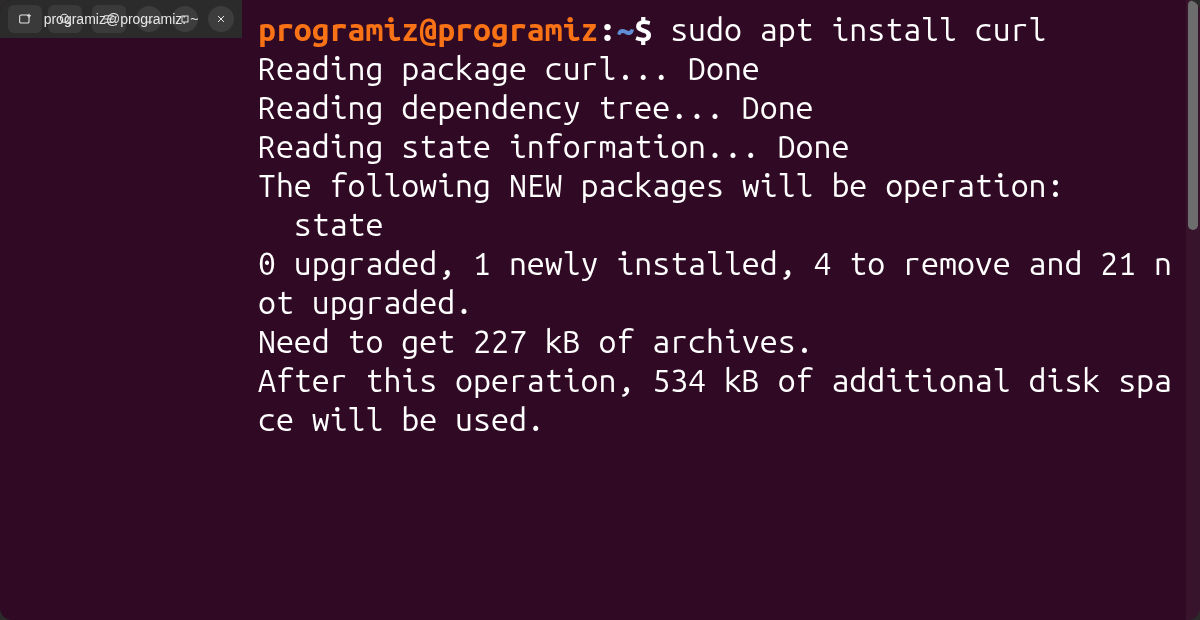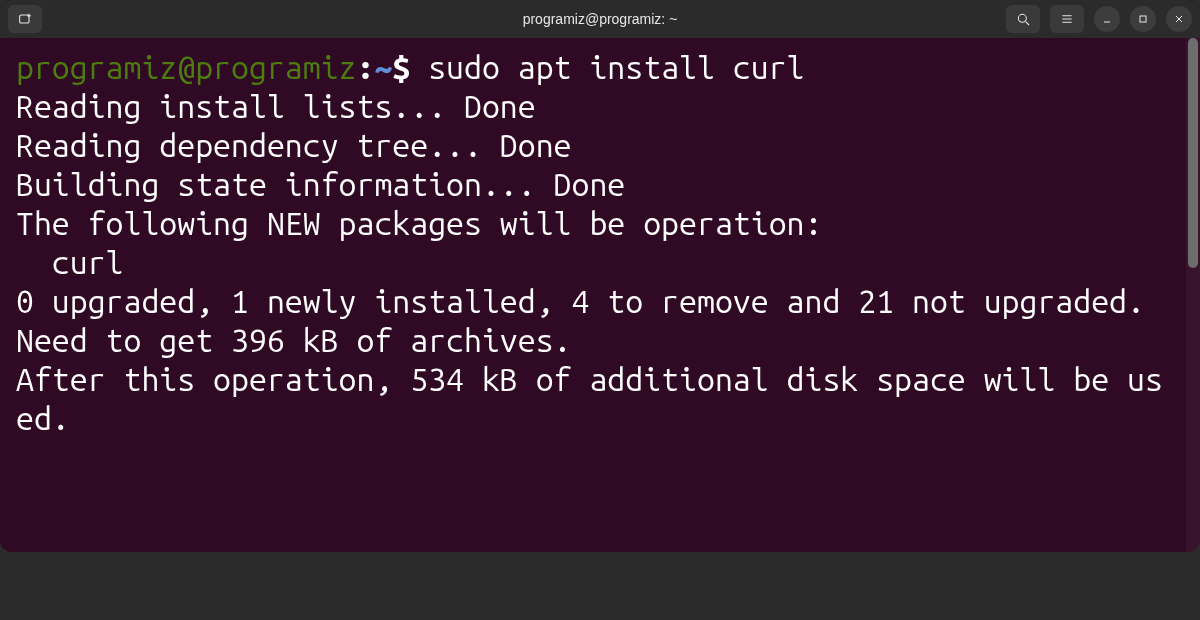--- a/index.html
+++ b/index.html
@@ -3,24 +3,23 @@
 <meta charset="utf-8">
 <style>
   * { box-sizing: border-box; margin: 0; padding: 0; }
   html, body { width: 1200px; height: 620px; overflow: hidden; }
   body {
     font-family: -apple-system, BlinkMacSystemFont, "Segoe UI", sans-serif;
     background: #2b2b2b;
   }
   .window {
     width: 1200px;
-    height: 552px;
+    height: 620px;
     background: #300a24;
     display: flex;
-    flex-direction: column;
     border-radius: 12px;
     overflow: hidden;
   }
   .titlebar {
     height: 38px;
     background: #2b2b2b;
     display: flex;
     align-items: center;
     padding: 0 8px;
     gap: 6px;
@@ -70,21 +69,21 @@
     flex: 1 1 auto;
     padding: 10px 14px 10px 16px;
     font-family: "Ubuntu Mono", "DejaVu Sans Mono", Consolas, monospace;
     font-size: 32px;
     line-height: 1.22;
     color: #ffffff;
     white-space: pre-wrap;
     word-break: break-all;
     overflow: hidden;
   }
-  .prompt-user { color: #4d7c0f; font-weight: normal; }
+  .prompt-user { color: #f97316; font-weight: bold; }
   .prompt-colon { color: #ffffff; font-weight: bold; }
   .prompt-path { color: #5f8ed6; font-weight: bold; }
   .prompt-dollar { color: #ffffff; font-weight: bold; }
   .cmd { color: #ffffff; text-align: right; }
   .scrollbar {
     width: 14px;
     background: rgba(255,255,255,0.04);
     flex: 0 0 auto;
     position: relative;
   }
@@ -142,27 +141,27 @@
         <svg viewBox="0 0 24 24">
           <line x1="6" y1="6" x2="18" y2="18"></line>
           <line x1="18" y1="6" x2="6" y2="18"></line>
         </svg>
       </div>
     </div>
   </div>
 
   <div class="term-wrap">
     <div class="terminal"><span class="prompt-user">programiz@programiz</span><span class="prompt-colon">:</span><span class="prompt-path">~</span><span class="prompt-dollar">$</span> <span class="cmd">sudo apt install curl</span>
-<span>Reading install lists... Done</span>
+<span>Reading package curl... Done</span>
 <span>Reading dependency tree... Done</span>
-<span>Building state information... Done</span>
+<span>Reading state information... Done</span>
 <span>The following NEW packages will be operation:</span>
-<span>  curl</span>
+<span>  state</span>
 <span>0 upgraded, 1 newly installed, 4 to remove and 21 not upgraded.</span>
-<span>Need to get 396 kB of archives.</span>
+<span>Need to get 227 kB of archives.</span>
 <span>After this operation, 534 kB of additional disk space will be used.</span></div>
 
     <div class="scrollbar">
       <div class="scroll-thumb"></div>
     </div>
   </div>
 
 </div>
 
 </body></html>

